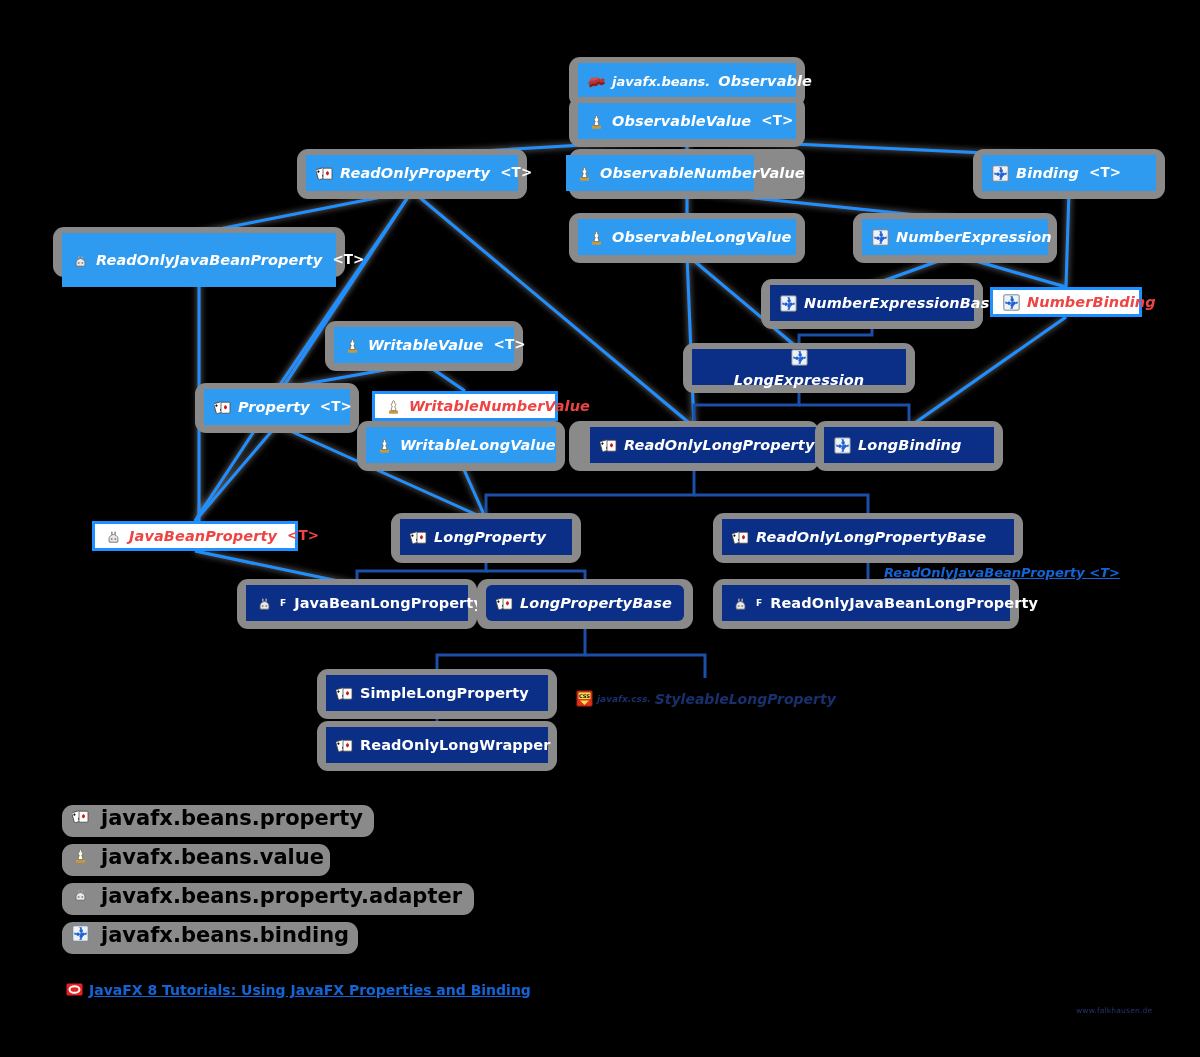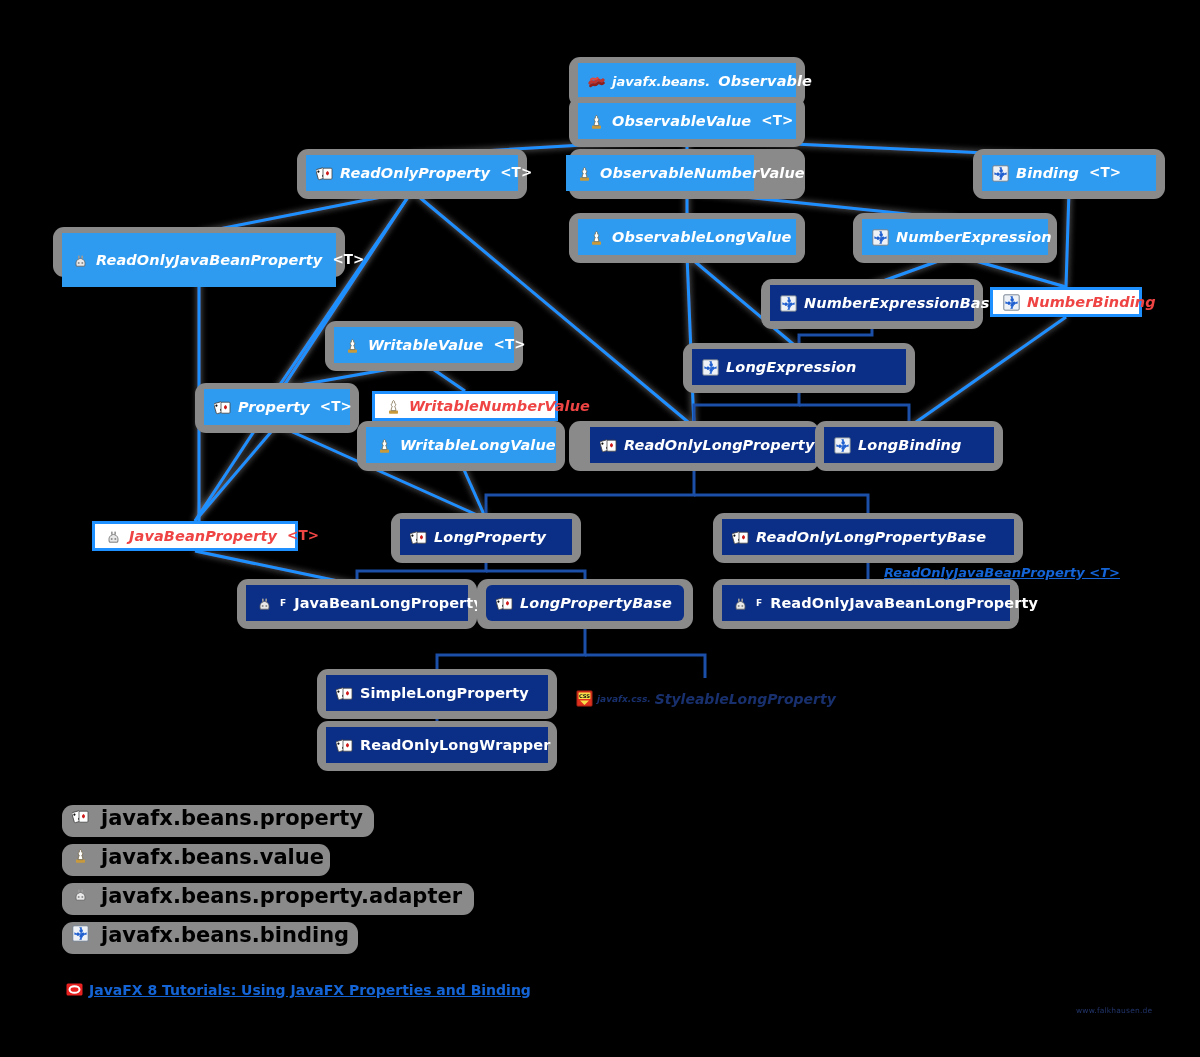--- a/index.html
+++ b/index.html
@@ -277,21 +277,21 @@
         <span class="ico">
           <svg viewBox="0 0 17 17">
             <rect x="4" y="12.6" width="9" height="3.2" rx=".7" fill="#c89a3c"></rect>
             <path d="M6.2 12.6 C6 10 7.2 9.4 7.2 8.1 C5.8 7.4 6 5.6 7.4 5.1 C7 3.7 8 2.6 8.5 2.6 C9 2.6 10 3.7 9.6 5.1 C11 5.6 11.2 7.4 9.8 8.1 C9.8 9.4 11 10 10.8 12.6Z" fill="#fdfdfb" stroke="#6b5c3a" stroke-width=".7"></path>
           </svg>
         </span>
         <span class="lbl">WritableValue</span>
         <span class="lbl gen">&lt;T&gt;</span>
       </div>
       <div class="shell" style="left: 683px; top: 343px; width: 232px; height: 50px;"></div>
-      <div class="bar dark" style="left: 692px; top: 349px; width: 214px; height: 36px;">
+      <div class="bar dark" style="left: 692px; top: 349px; width: 214px; height: 36px; flex-direction: column;">
         <span class="ico">
           <svg viewBox="0 0 17 17">
             <rect x=".8" y=".8" width="15.4" height="15.4" rx="1.2" fill="#eef2f7" stroke="#6d7a8a" stroke-width=".9"></rect>
             <path d="M7.2 2.2h2.6v2.1a1.5 1.5 0 0 1 0 2.9v1.2h-1.3v-1.2a1.5 1.5 0 0 1 0-2.9z" fill="#1f5fd0"></path>
             <path d="M2.4 7.2v2.6h2.1a1.5 1.5 0 0 0 2.9 0h1.2v-1.3h-1.2a1.5 1.5 0 0 0-2.9 0z" fill="#1f5fd0"></path>
             <path d="M14.6 7.2v2.6h-2.1a1.5 1.5 0 0 1-2.9 0h-1.2v-1.3h1.2a1.5 1.5 0 0 1 2.9 0z" fill="#1f5fd0"></path>
             <path d="M7.2 14.8h2.6v-2.1a1.5 1.5 0 0 0 0-2.9v-1.2h-1.3v1.2a1.5 1.5 0 0 0 0 2.9z" fill="#1f5fd0"></path>
           </svg>
         </span>
         <span class="lbl">LongExpression</span>

